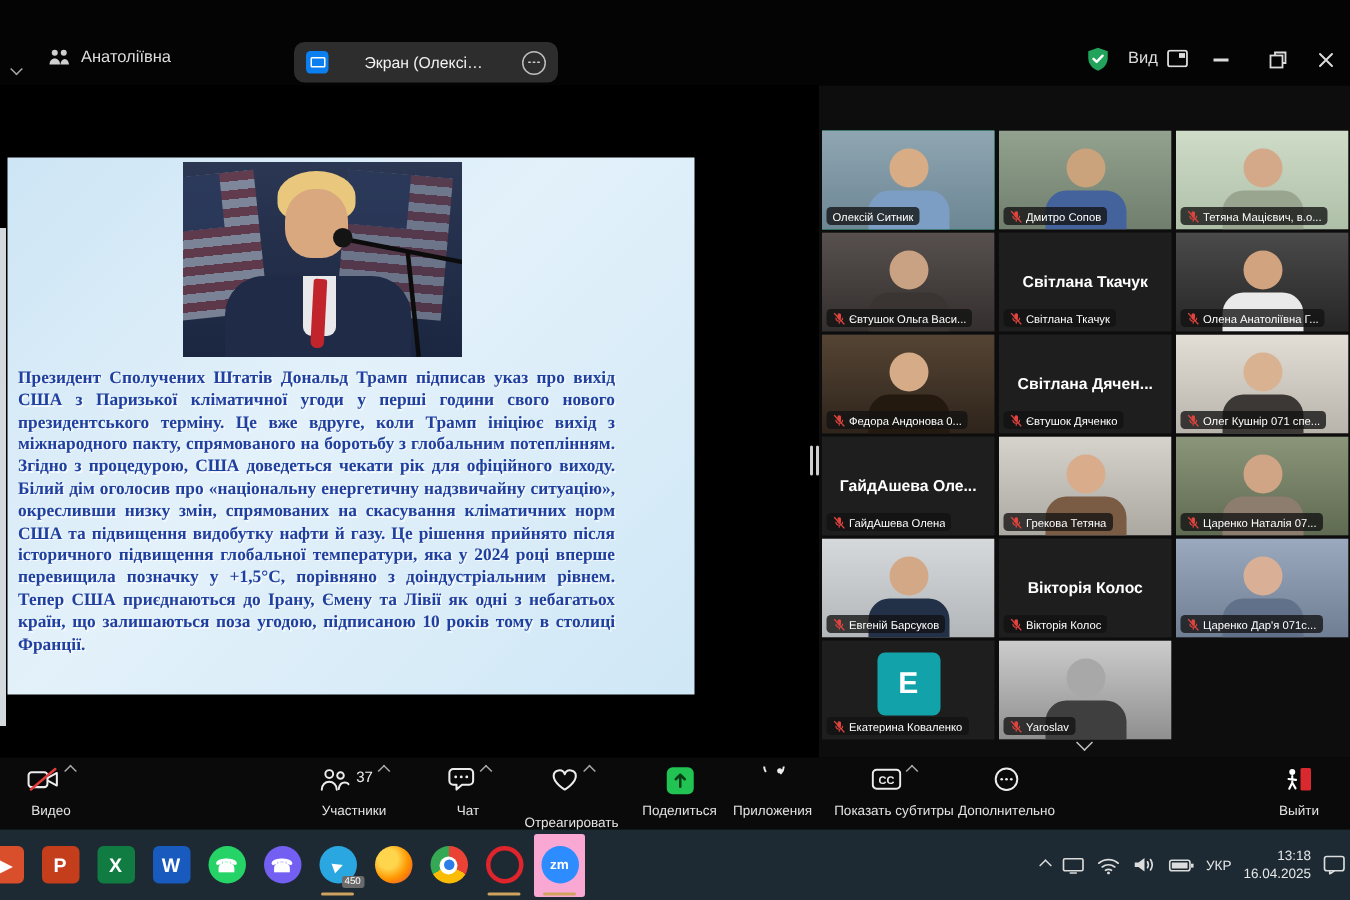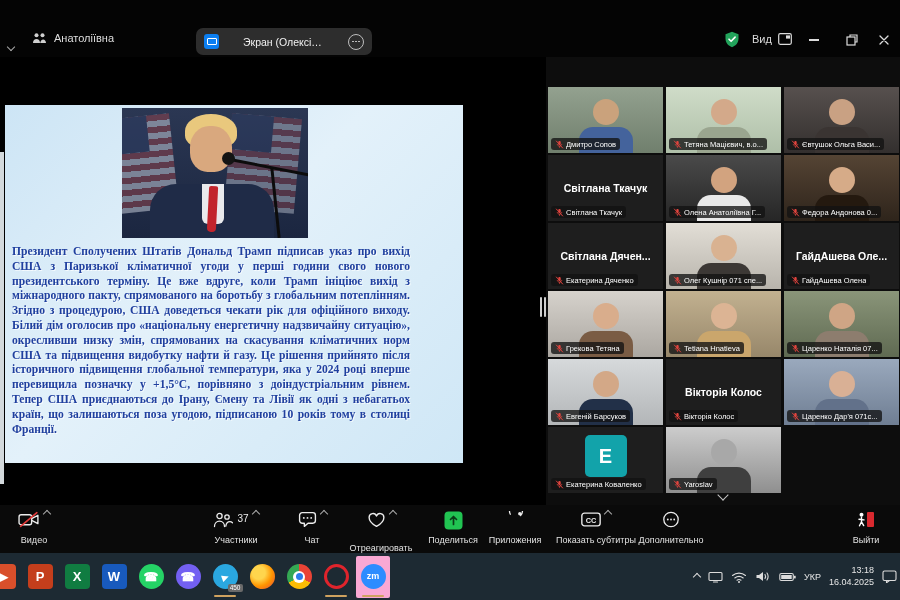--- a/index.html
+++ b/index.html
@@ -180,20 +180,31 @@
             <div class="mic-stand"></div>
         </div>
         <div class="slide-text">Президент Сполучених Штатів Дональд Трамп підписав указ про вихід США з Паризької кліматичної угоди у перші години свого нового президентського терміну. Це вже вдруге, коли Трамп ініціює вихід з міжнародного пакту, спрямованого на боротьбу з глобальним потеплінням. Згідно з процедурою, США доведеться чекати рік для офіційного виходу. Білий дім оголосив про «національну енергетичну надзвичайну ситуацію», окресливши низку змін, спрямованих на скасування кліматичних норм США та підвищення видобутку нафти й газу. Це рішення прийнято після історичного підвищення глобальної температури, яка у 2024 році вперше перевищила позначку у +1,5°С, порівняно з доіндустріальним рівнем. Тепер США приєднаються до Ірану, Ємену та Лівії як одні з небагатьох країн, що залишаються поза угодою, підписаною 10 років тому в столиці Франції.</div>
       </div>
     </div>
 
     <div class="resize-handle"></div>
 
     <div id="panel">
       <div id="participant-grid">
+          <div class="tile active">
+    <div class="vid" style="background: linear-gradient(rgb(143, 166, 178), rgb(109, 134, 148));">
+      <div class="torso" style="background: rgb(125, 158, 196);"></div>
+      <div class="head" style="background: rgb(216, 173, 133);"></div>
+    </div>
+
+    <div class="label">
+
+      <span class="label-text">Олексій Ситник</span>
+    </div>
+  </div>
           <div class="tile">
     <div class="vid" style="background: linear-gradient(rgb(147, 161, 143), rgb(112, 127, 109));">
       <div class="torso" style="background: rgb(68, 99, 156);"></div>
       <div class="head" style="background: rgb(202, 162, 124);"></div>
     </div>
 
     <div class="label">
       <svg class="micoff" width="9" height="9" viewBox="0 0 12 12">
         <path d="M6 1.2c-.9 0-1.6.7-1.6 1.6v2.4c0 .9.7 1.6 1.6 1.6s1.6-.7 1.6-1.6V2.8c0-.9-.7-1.6-1.6-1.6z" fill="#e0443e"></path>
         <path d="M3 5.2c0 1.7 1.3 3 3 3s3-1.3 3-3M6 8.2v2.2" stroke="#e0443e" fill="none" stroke-width="1"></path>
@@ -278,21 +289,21 @@
           <div class="tile">
 
     <div class="center-name">Світлана Дячен...</div>
 
     <div class="label">
       <svg class="micoff" width="9" height="9" viewBox="0 0 12 12">
         <path d="M6 1.2c-.9 0-1.6.7-1.6 1.6v2.4c0 .9.7 1.6 1.6 1.6s1.6-.7 1.6-1.6V2.8c0-.9-.7-1.6-1.6-1.6z" fill="#e0443e"></path>
         <path d="M3 5.2c0 1.7 1.3 3 3 3s3-1.3 3-3M6 8.2v2.2" stroke="#e0443e" fill="none" stroke-width="1"></path>
         <path d="M1.5 1l9 10" stroke="#e0443e" stroke-width="1.3"></path>
       </svg>
-      <span class="label-text">Екатерина Дяченко</span>
+      <span class="label-text">Євтушок Дяченко</span>
     </div>
   </div>
           <div class="tile">
     <div class="vid" style="background: linear-gradient(rgb(226, 222, 214), rgb(184, 180, 172));">
       <div class="torso" style="background: rgb(60, 56, 53);"></div>
       <div class="head" style="background: rgb(217, 178, 145);"></div>
     </div>
 
     <div class="label">
       <svg class="micoff" width="9" height="9" viewBox="0 0 12 12">
@@ -322,35 +333,20 @@
       <div class="head" style="background: rgb(217, 173, 140);"></div>
     </div>
 
     <div class="label">
       <svg class="micoff" width="9" height="9" viewBox="0 0 12 12">
         <path d="M6 1.2c-.9 0-1.6.7-1.6 1.6v2.4c0 .9.7 1.6 1.6 1.6s1.6-.7 1.6-1.6V2.8c0-.9-.7-1.6-1.6-1.6z" fill="#e0443e"></path>
         <path d="M3 5.2c0 1.7 1.3 3 3 3s3-1.3 3-3M6 8.2v2.2" stroke="#e0443e" fill="none" stroke-width="1"></path>
         <path d="M1.5 1l9 10" stroke="#e0443e" stroke-width="1.3"></path>
       </svg>
       <span class="label-text">Грекова Тетяна</span>
-    </div>
-  </div>
-          <div class="tile">
-    <div class="vid" style="background: linear-gradient(rgb(194, 177, 144), rgb(151, 135, 106));">
-      <div class="torso" style="background: rgb(202, 166, 108);"></div>
-      <div class="head" style="background: rgb(220, 180, 148);"></div>
-    </div>
-
-    <div class="label">
-      <svg class="micoff" width="9" height="9" viewBox="0 0 12 12">
-        <path d="M6 1.2c-.9 0-1.6.7-1.6 1.6v2.4c0 .9.7 1.6 1.6 1.6s1.6-.7 1.6-1.6V2.8c0-.9-.7-1.6-1.6-1.6z" fill="#e0443e"></path>
-        <path d="M3 5.2c0 1.7 1.3 3 3 3s3-1.3 3-3M6 8.2v2.2" stroke="#e0443e" fill="none" stroke-width="1"></path>
-        <path d="M1.5 1l9 10" stroke="#e0443e" stroke-width="1.3"></path>
-      </svg>
-      <span class="label-text">Tetiana Hnatieva</span>
     </div>
   </div>
           <div class="tile">
     <div class="vid" style="background: linear-gradient(rgb(138, 149, 121), rgb(95, 106, 82));">
       <div class="torso" style="background: rgb(141, 125, 110);"></div>
       <div class="head" style="background: rgb(207, 165, 133);"></div>
     </div>
 
     <div class="label">
       <svg class="micoff" width="9" height="9" viewBox="0 0 12 12">

